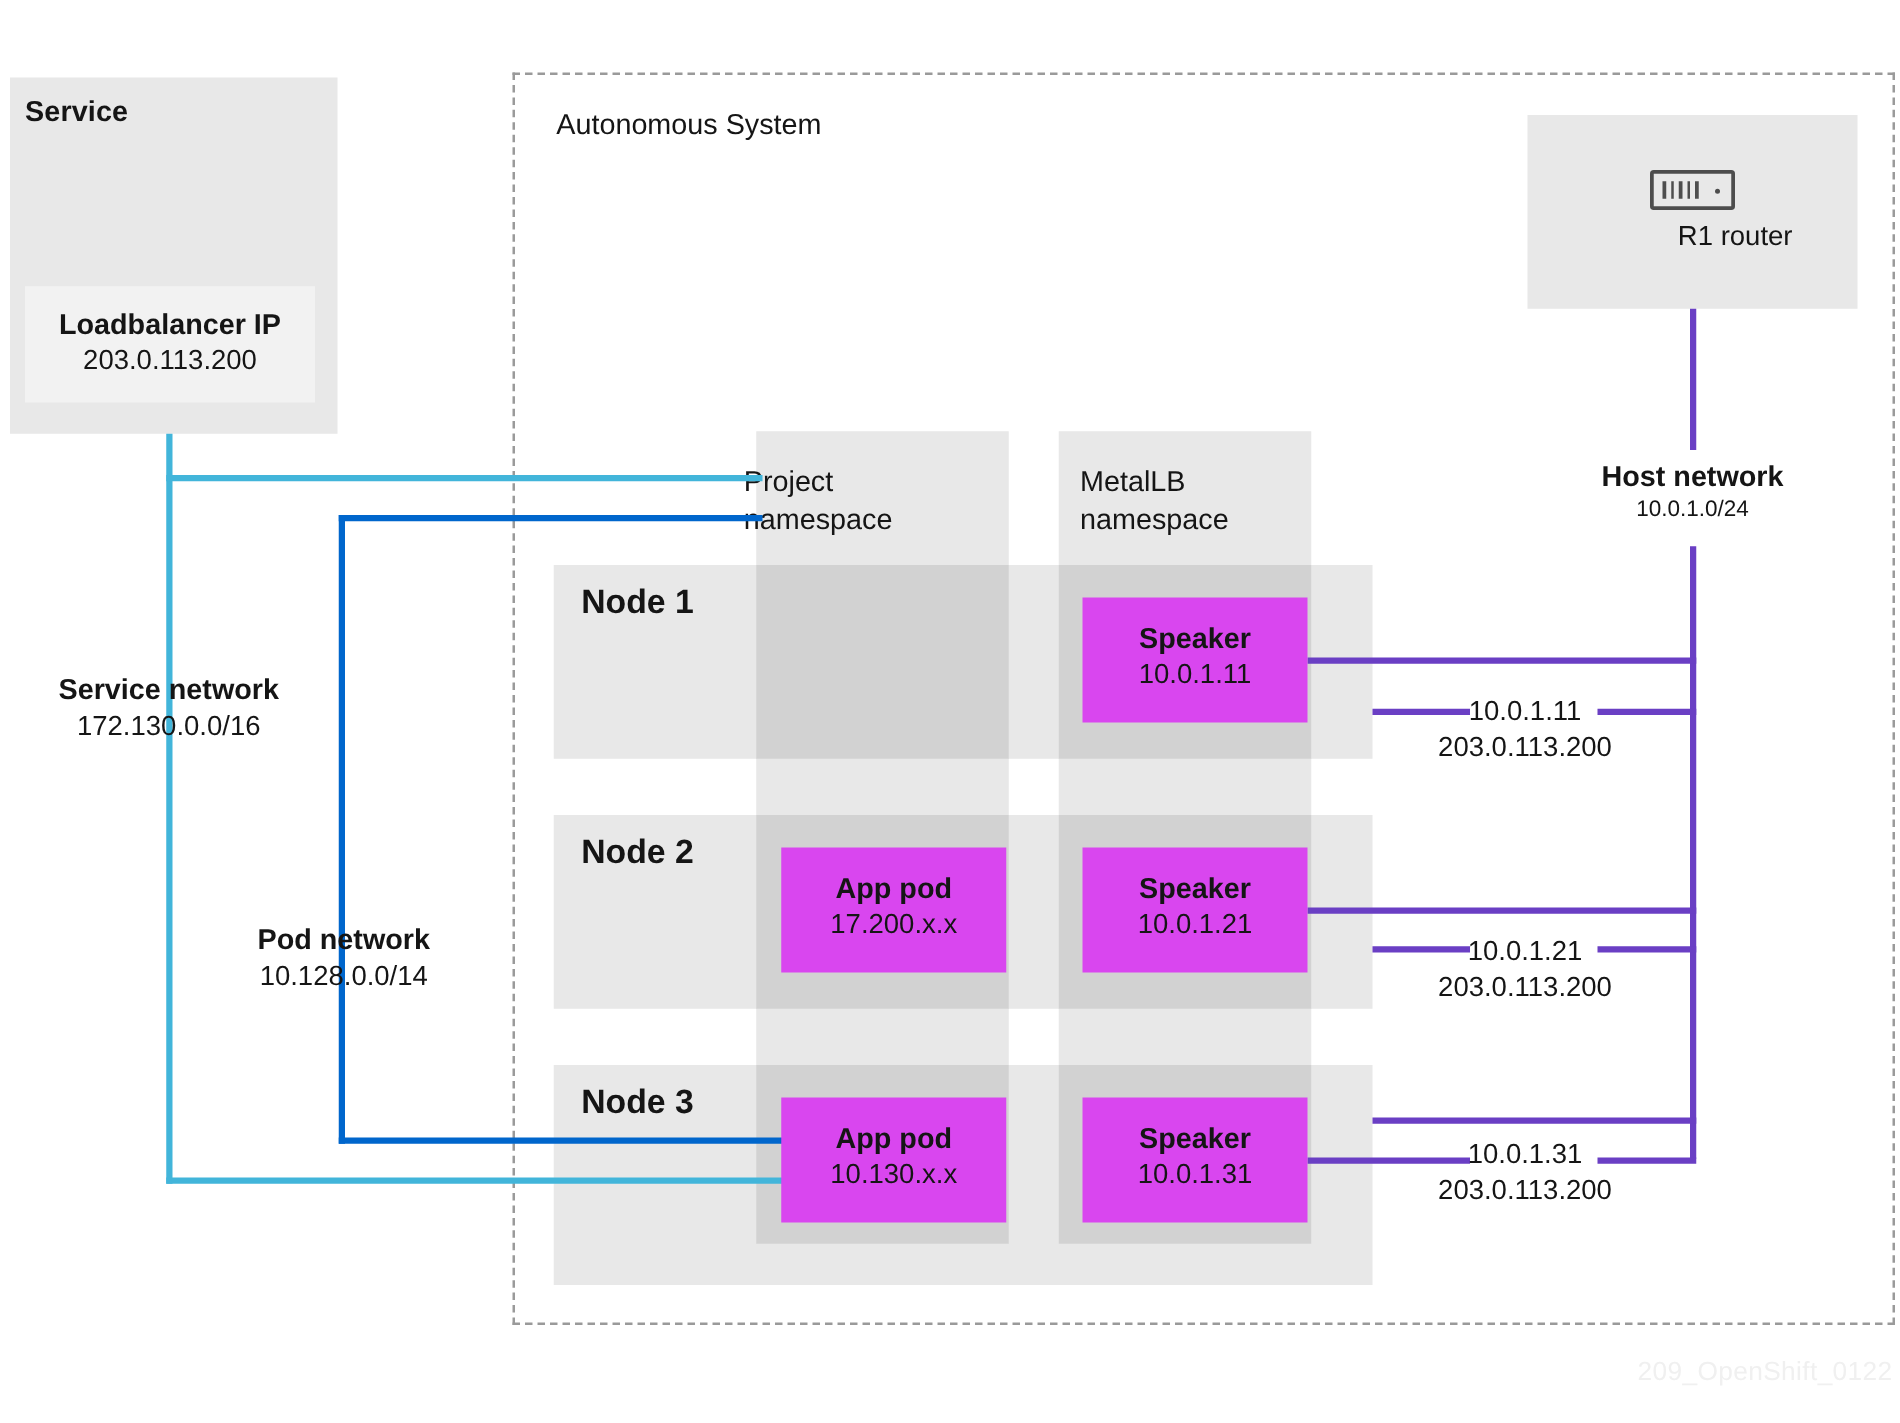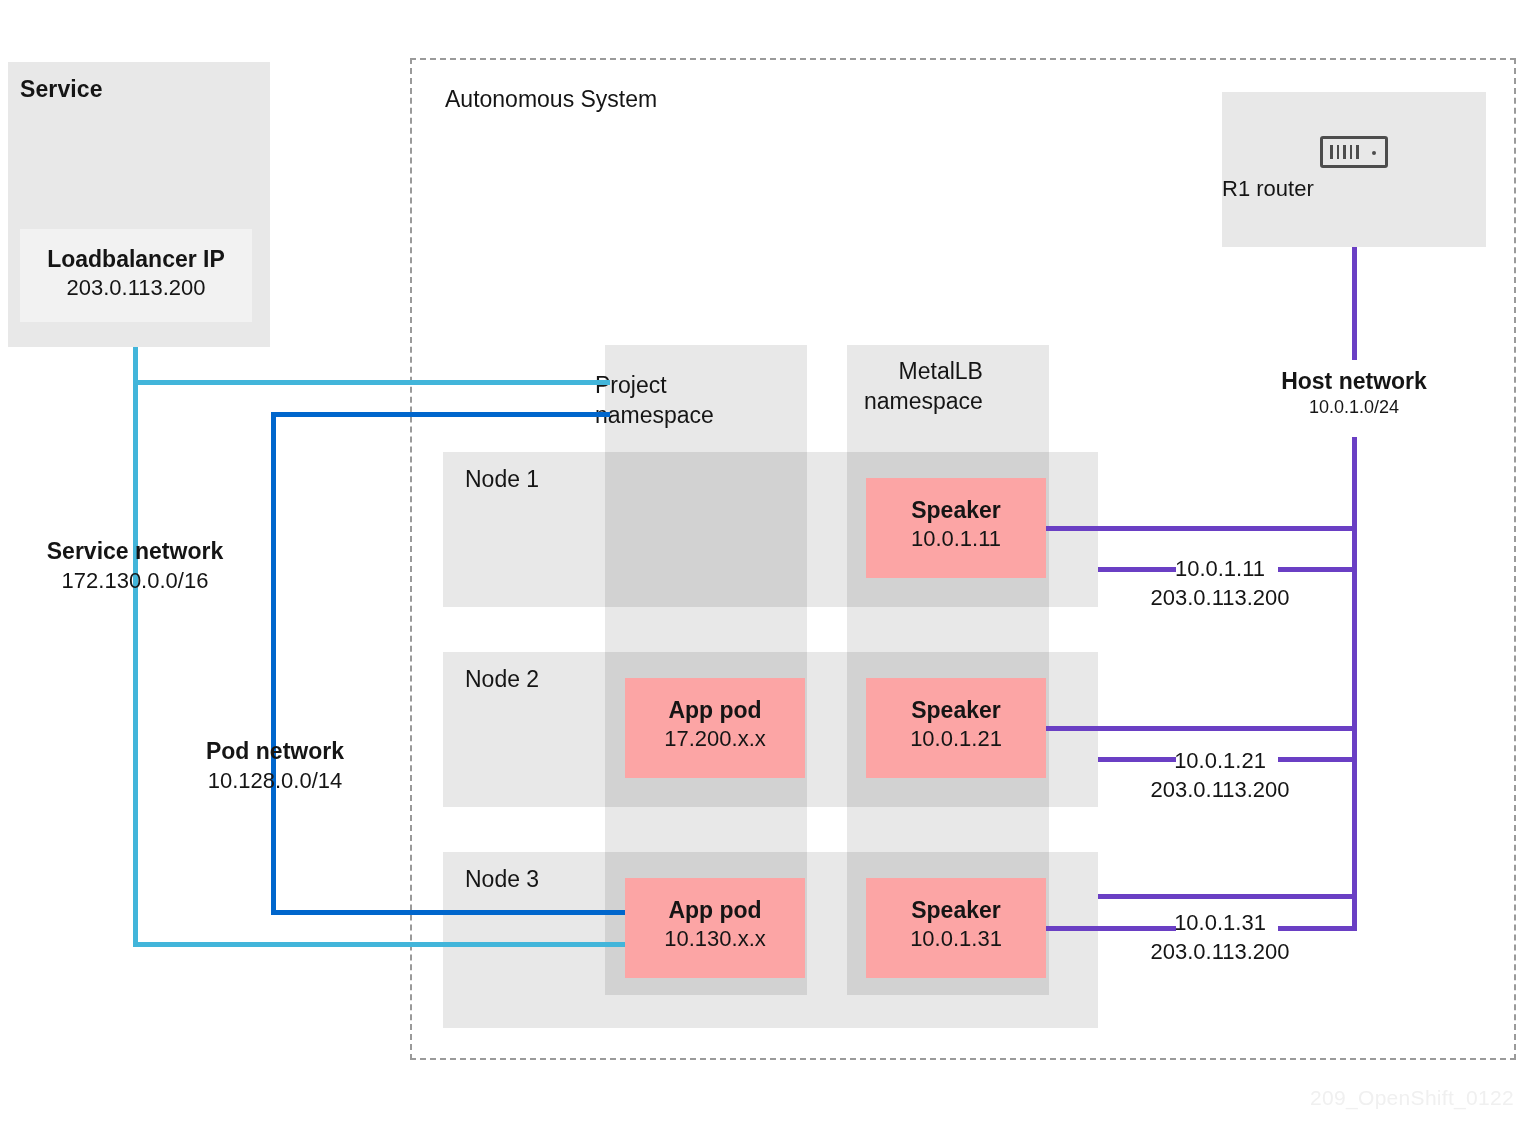--- a/index.html
+++ b/index.html
@@ -77,74 +77,74 @@
   }
   .router-icon .bars i {
     display: block; width: 2.5px; height: 14px; background: #4d4d4d;
   }
   .router-icon .dot {
     position: absolute; right: 9px; top: 12px;
     width: 4px; height: 4px; border-radius: 50%; background: #4d4d4d;
   }
   .router-label {
     position: absolute; left: 1222px; top: 176px; width: 212px;
-    text-align: left; font-size: 22px;
+    text-align: right; font-size: 22px;
   }
 
   
   .hostnet {
     position: absolute; left: 1222px; top: 366px; width: 264px;
     text-align: center; line-height: 1.32;
   }
   .hostnet .l1 { font-size: 23px; font-weight: bold; }
   .hostnet .l2 { font-size: 18px; font-weight: normal; }
 
   
   .node-band {
     left: 443px; width: 655px;
     background: #e8e8e8;
   }
   .node-band.n1 { top: 452px; height: 155px; }
   .node-band.n2 { top: 652px; height: 155px; }
   .node-band.n3 { top: 852px; height: 176px; }
   .node-label {
     position: absolute; left: 465px;
-    font-size: 23px; font-weight: normal;
+    font-size: 27px; font-weight: bold;
   }
   .node-label.n1 { top: 466px; }
   .node-label.n2 { top: 666px; }
   .node-label.n3 { top: 866px; }
 
   
   .ns-col {
     top: 345px; width: 202px; height: 650px;
     background: #e8e8e8;
   }
   .ns-col.project { left: 605px; }
   .ns-col.metallb { left: 847px; }
   .ns-title {
     position: absolute; font-size: 23px; line-height: 1.32;
   }
   .ns-title.project { left: 595px; top: 370px; }
-  .ns-title.metallb { left: 864px; top: 356px; text-align: right; }
+  .ns-title.metallb { left: 864px; top: 370px; }
 
   
   .ns-overlap {
     width: 202px; background: #d2d2d2;
   }
   .ns-overlap.c-project { left: 605px; }
   .ns-overlap.c-metallb { left: 847px; }
   .ns-overlap.r1 { top: 452px; height: 155px; }
   .ns-overlap.r2 { top: 652px; height: 155px; }
   .ns-overlap.r3 { top: 852px; height: 143px; }
 
   
   .pod-card {
     width: 180px; height: 100px;
-    background: #fca5a5;
+    background: #d946ef;
     text-align: center;
   }
   .pod-card .t1 {
     font-size: 23px; font-weight: bold; margin-top: 19px; line-height: 1.2;
   }
   .pod-card .t2 { font-size: 22px; font-weight: normal; line-height: 1.3; }
 
   .pc-app2 { left: 625px; top: 678px; }
   .pc-app3 { left: 625px; top: 878px; }
   .pc-spk1 { left: 866px; top: 478px; }

